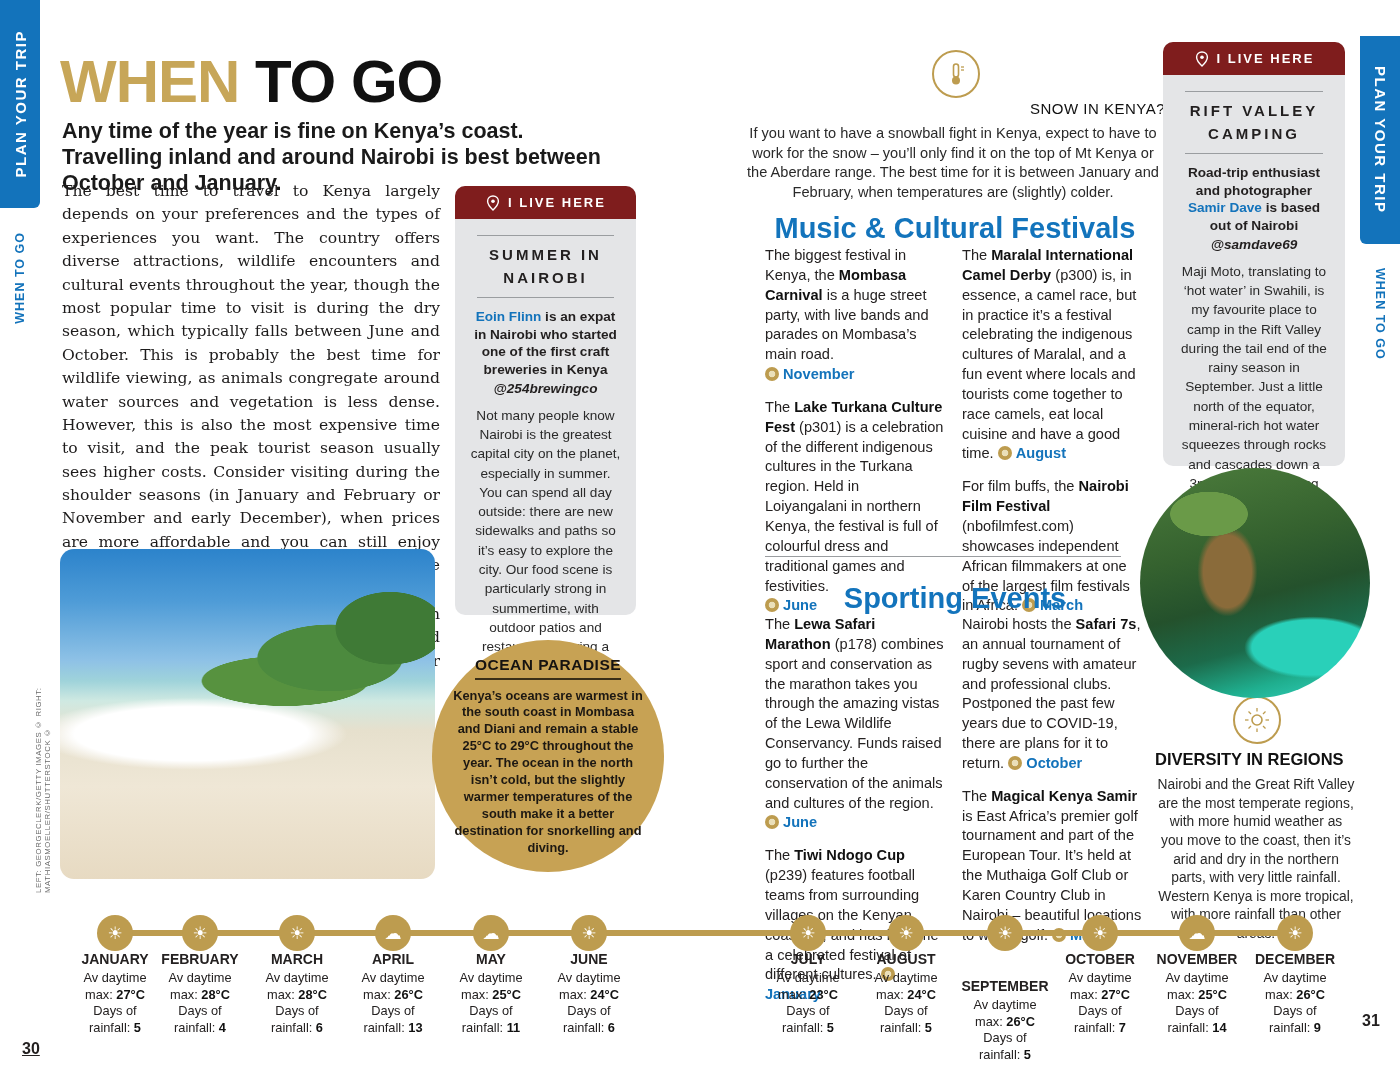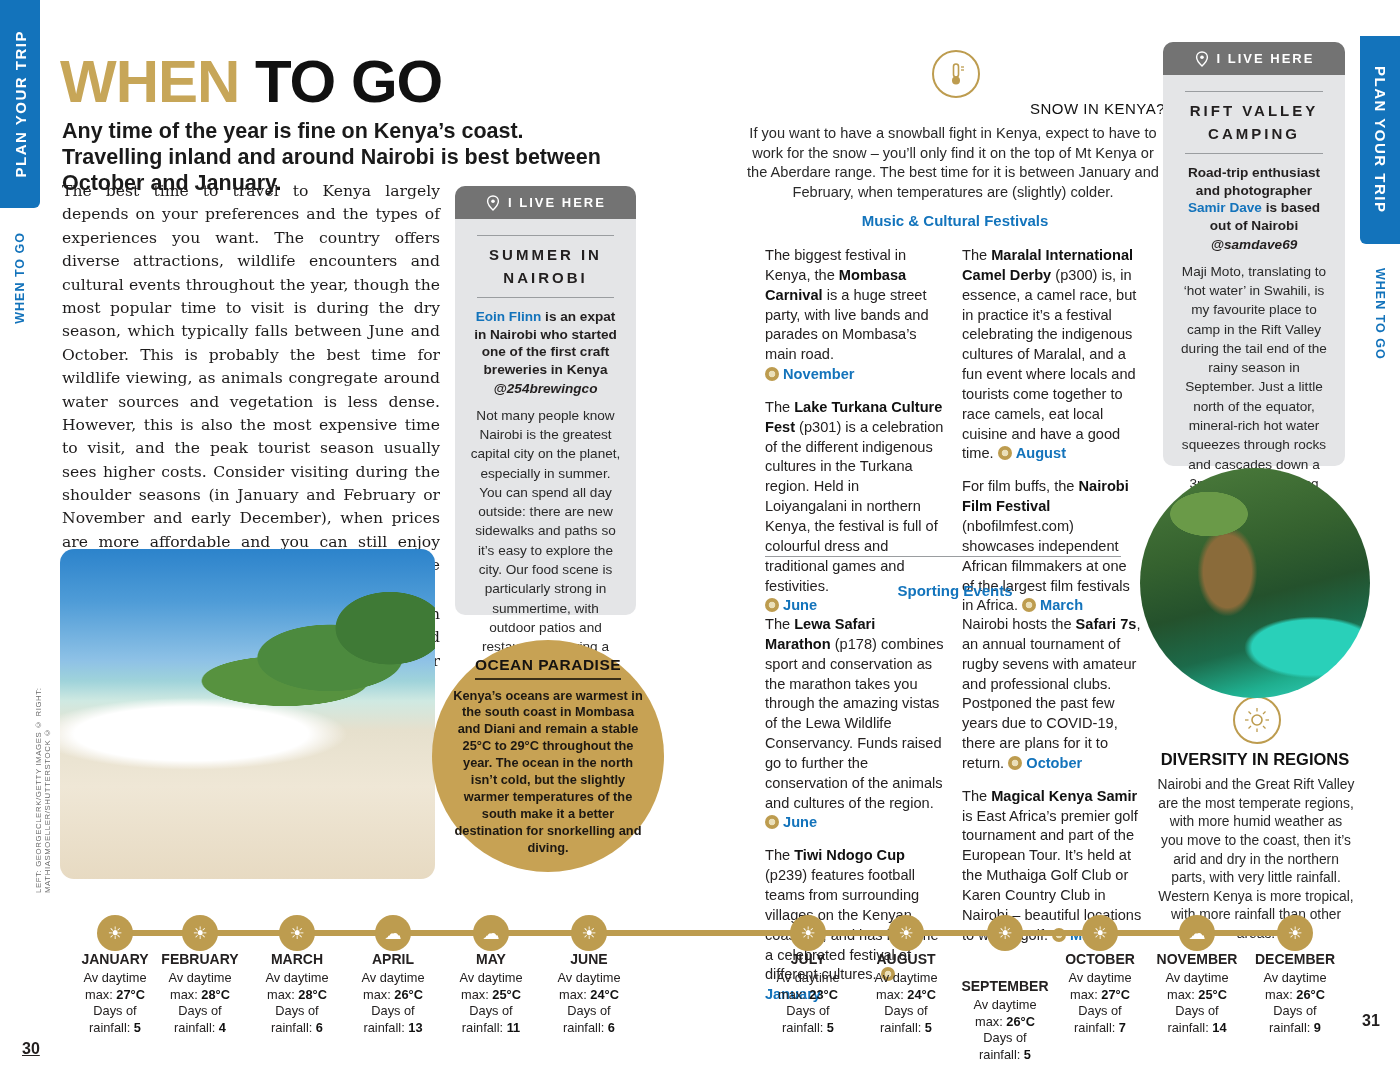--- a/index.html
+++ b/index.html
@@ -23,35 +23,35 @@
   .title .gold{color:#c7a658;}
   .title .dark{color:#111;}
   .subtitle{position:absolute;left:62px;top:118px;width:548px;font-size:21.5px;font-weight:600;
             color:#1a1a1a;line-height:1.22;}
   .intro{position:absolute;left:62px;top:180px;width:378px;font-family:"DejaVu Serif","Liberation Serif",serif;
          font-size:15.6px;line-height:1.5;text-align:justify;color:#1d1b1b;}
   .intro p{margin:0;}
   .intro p+p{text-indent:1.6em;margin-top:2px;}
   
   .lh-box{position:absolute;border-radius:10px;background:#e4e5e7;}
-  .lh-head{height:33px;background:#737373;border-radius:10px 10px 0 0;display:flex;align-items:center;
+  .lh-head{height:33px;background:#7f1d1d;border-radius:10px 10px 0 0;display:flex;align-items:center;
            justify-content:center;gap:7px;color:#fff;font-weight:bold;font-size:13px;letter-spacing:2px;}
   .lh-body{padding:10px 14px 12px;text-align:center;}
   .lh-rule{height:1px;background:#9a9da0;margin:6px 8px;}
   .lh-title{font-weight:bold;font-size:15px;letter-spacing:3px;line-height:1.5;margin:8px 0;}
   .lh-intro{font-weight:bold;font-size:13.6px;line-height:1.3;margin-top:10px;}
   .lh-intro .blue{color:#1373bb;}
   .lh-handle{font-weight:bold;font-style:italic;font-size:13.6px;margin:2px 0 10px;}
   .lh-text{font-size:13.6px;line-height:1.42;color:#2a2a2a;}
   
   .circ-icon{position:absolute;border:2px solid #bd9c4f;border-radius:50%;display:flex;
              align-items:center;justify-content:center;background:#fff;}
   .sec-title-sm{position:absolute;font-weight:normal;font-size:15px;letter-spacing:.5px;text-align:right;color:#111;}
   .sec-body-c{position:absolute;font-size:14.6px;line-height:1.35;text-align:center;color:#2a2a2a;}
-  .sec-title-blue{position:absolute;font-weight:bold;font-size:15px;color:#1374bc;text-align:center;}
+  .sec-title-blue{position:absolute;font-weight:bold;font-size:29px;color:#1374bc;text-align:center;}
   .col{position:absolute;width:180px;font-size:14.6px;line-height:1.36;color:#242121;}
   .col p{margin:0 0 13px;}
   .col b{color:#111;}
   .month{color:#1373bb;font-weight:bold;}
   .cal-icon{display:inline-block;width:14px;height:14px;border-radius:50%;vertical-align:-2px;
             background:radial-gradient(circle at 50% 50%, #eadfb9 0 34%, #bd9c4f 36% 100%);}
   .hdiv{position:absolute;height:1px;background:#9a9da0;}
   
   .photo{position:absolute;left:60px;top:549px;width:375px;height:330px;border-radius:14px;z-index:1;
     background:
@@ -70,21 +70,21 @@
   .gc-title{font-weight:bold;font-size:15.5px;letter-spacing:.5px;color:#161310;
             border-bottom:2px solid #3a2f17;padding-bottom:4px;margin-bottom:8px;}
   .gc-text{font-size:12.8px;line-height:1.32;color:#1d1812;font-weight:600;}
   .round-photo{position:absolute;left:1140px;top:468px;width:230px;height:230px;border-radius:50%;z-index:1;
     background:
       radial-gradient(ellipse 70px 40px at 30% 20%, #6a9a48 0 55%, rgba(0,0,0,0) 56%),
       radial-gradient(ellipse 60px 90px at 38% 45%, #8a6b3a 0 40%, rgba(0,0,0,0) 50%),
       radial-gradient(ellipse 110px 50px at 75% 78%, #29d0b9 0 55%, rgba(0,0,0,0) 62%),
       linear-gradient(165deg,#4d7d3c 0%,#35622f 35%,#24512c 55%,#1c6a4a 72%,#1fae8e 86%,#35d6c4 100%);}
   
-  .div-title{position:absolute;font-weight:bold;font-size:16.5px;text-align:center;color:#111;}
+  .div-title{position:absolute;font-weight:bold;font-size:16.5px;color:#111;}
   
   .w-head{position:absolute;left:62px;top:884px;font-weight:bold;font-size:20.5px;color:#1565a8;}
   .tl-line{position:absolute;left:108px;top:930px;width:1194px;height:6px;background:#bd9c4f;z-index:1;}
   .m-node{position:absolute;top:915px;width:36px;height:36px;border-radius:50%;background:#bd9c4f;
           color:#fff;display:flex;align-items:center;justify-content:center;font-size:17px;z-index:2;}
   .m-block{position:absolute;top:950px;width:110px;text-align:center;font-size:12.8px;line-height:1.3;color:#242121;}
   .m-name{font-weight:bold;font-size:14px;margin-bottom:2px;}
   .m-block b{color:#111;}
   svg{display:block;}
 </style>

